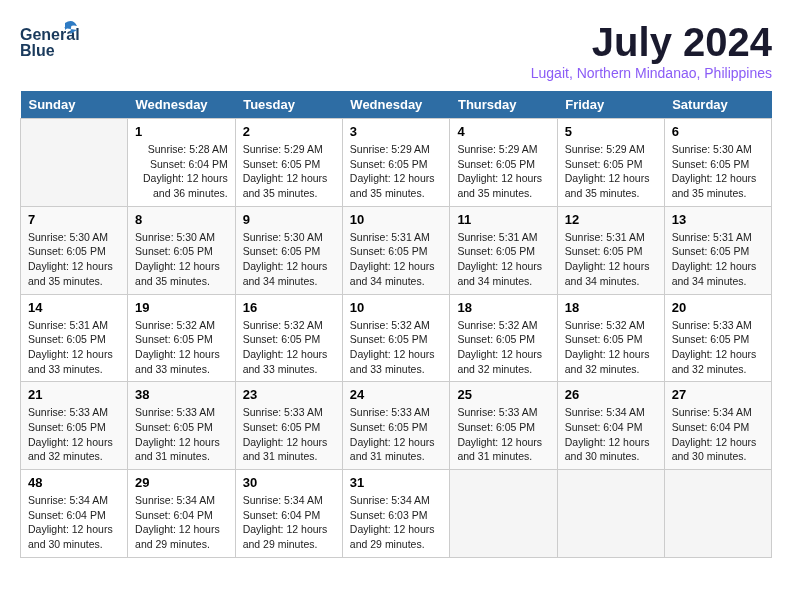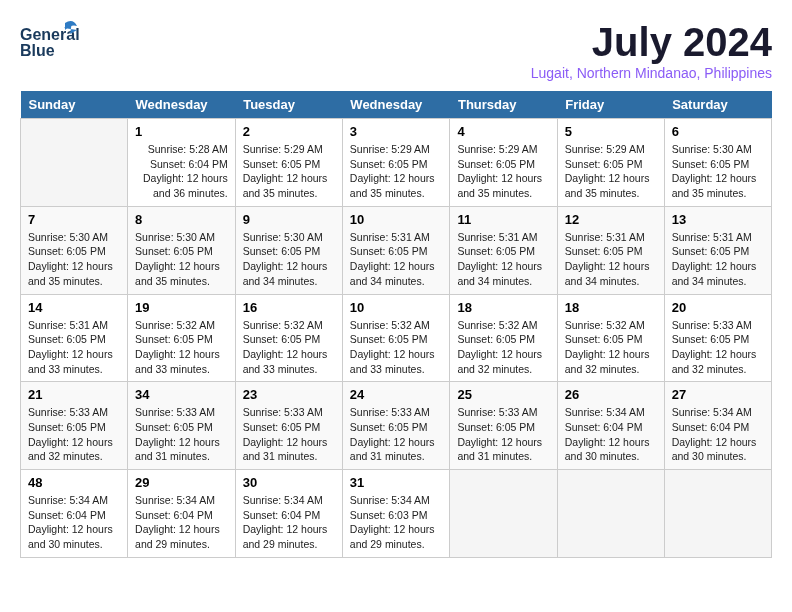--- a/index.html
+++ b/index.html
@@ -258,21 +258,21 @@
       </tr>
       <tr class="week-row">
         <td>
           <span class="day-number">21</span>
           <div class="day-info" style="white-space: pre-line;">Sunrise: 5:33 AM
 Sunset: 6:05 PM
 Daylight: 12 hours
 and 32 minutes.</div>
         </td>
         <td>
-          <span class="day-number">34</span>
+          <span class="day-number">38</span>
           <div class="day-info" style="white-space: pre-line;">Sunrise: 5:33 AM
 Sunset: 6:05 PM
 Daylight: 12 hours
 and 31 minutes.</div>
         </td>
         <td>
           <span class="day-number">23</span>
           <div class="day-info" style="white-space: pre-line;">Sunrise: 5:33 AM
 Sunset: 6:05 PM
 Daylight: 12 hours

